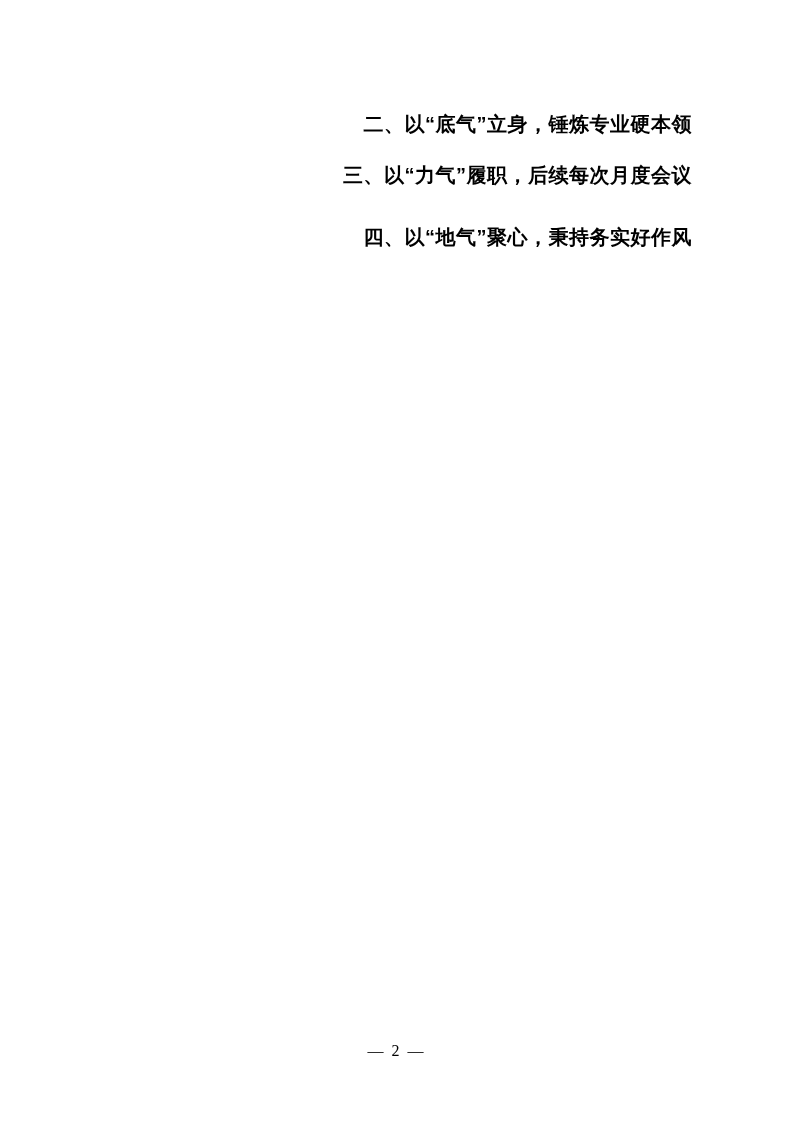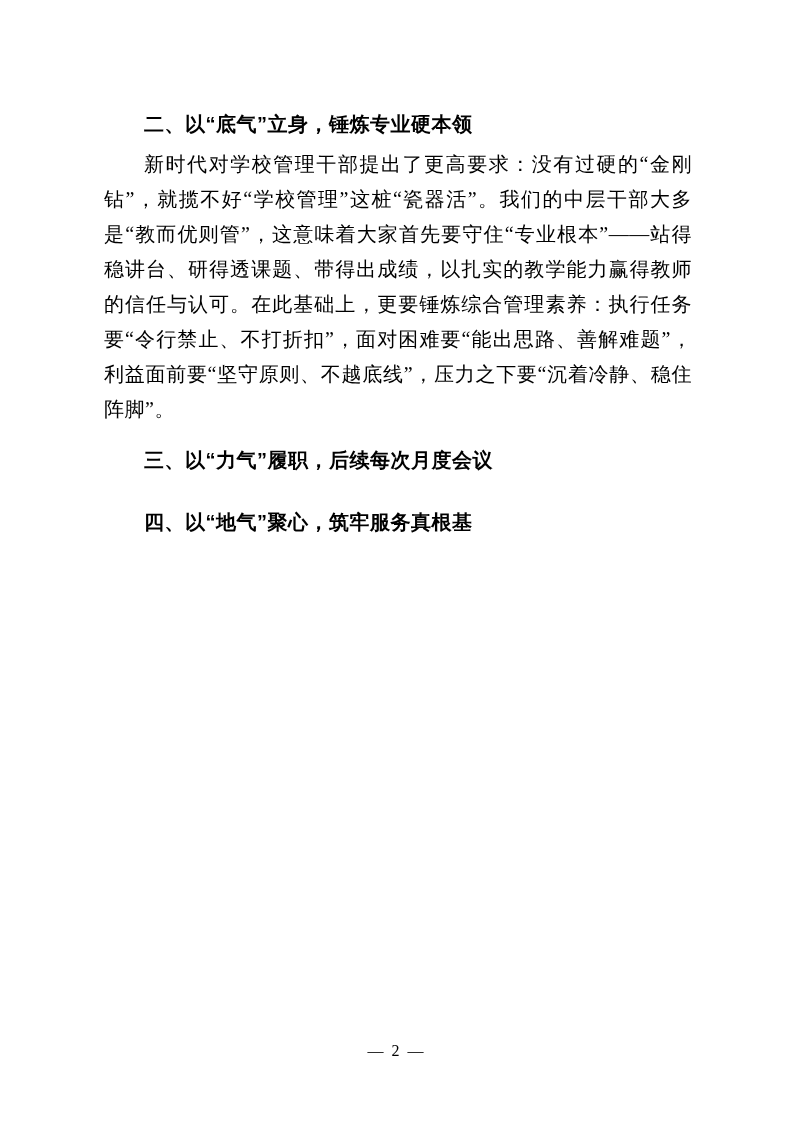--- a/index.html
+++ b/index.html
@@ -23,20 +23,21 @@
     width: 588px;
   }
   .heading {
     font-family: "Liberation Sans", sans-serif;
     font-weight: bold;
     font-size: 20px;
     line-height: 36px;
     text-indent: 2em;
     margin: 15px 0 5px 0;
     letter-spacing: 0.5px;
+    text-align: right;
   }
   .heading.first {
     margin-top: 0;
   }
   .heading.spaced {
     margin-top: 26px;
   }
   .para {
     font-size: 20px;
     line-height: 35px;
@@ -57,18 +58,17 @@
     color: #000000;
     letter-spacing: 2px;
   }
 </style>
 </head>
 <body>
 
 <div class="page">
   <div class="content">
     <h2 class="heading first">二、以“底气”立身，锤炼专业硬本领</h2>
-    <p class="para">新时代对学校管理干部提出了更高要求：没有过硬的“金刚钻”，就揽不好“学校管理”这桩“瓷器活”。我们的中层干部大多是“教而优则管”，这意味着大家首先要守住“专业根本”——站得稳讲台、研得透课题、带得出成绩，以扎实的教学能力赢得教师的信任与认可。在此基础上，更要锤炼综合管理素养：执行任务要“令行禁止、不打折扣”，面对困难要“能出思路、善解难题”，利益面前要“坚守原则、不越底线”，压力之下要“沉着冷静、稳住阵脚”。</p>
     <h2 class="heading">三、以“力气”履职，后续每次月度会议</h2>
-    <h2 class="heading spaced">四、以“地气”聚心，筑牢服务真根基</h2>
+    <h2 class="heading spaced">四、以“地气”聚心，秉持务实好作风</h2>
   </div>
   <div class="footer">— 2 —</div>
 </div>
 
 </body></html>

